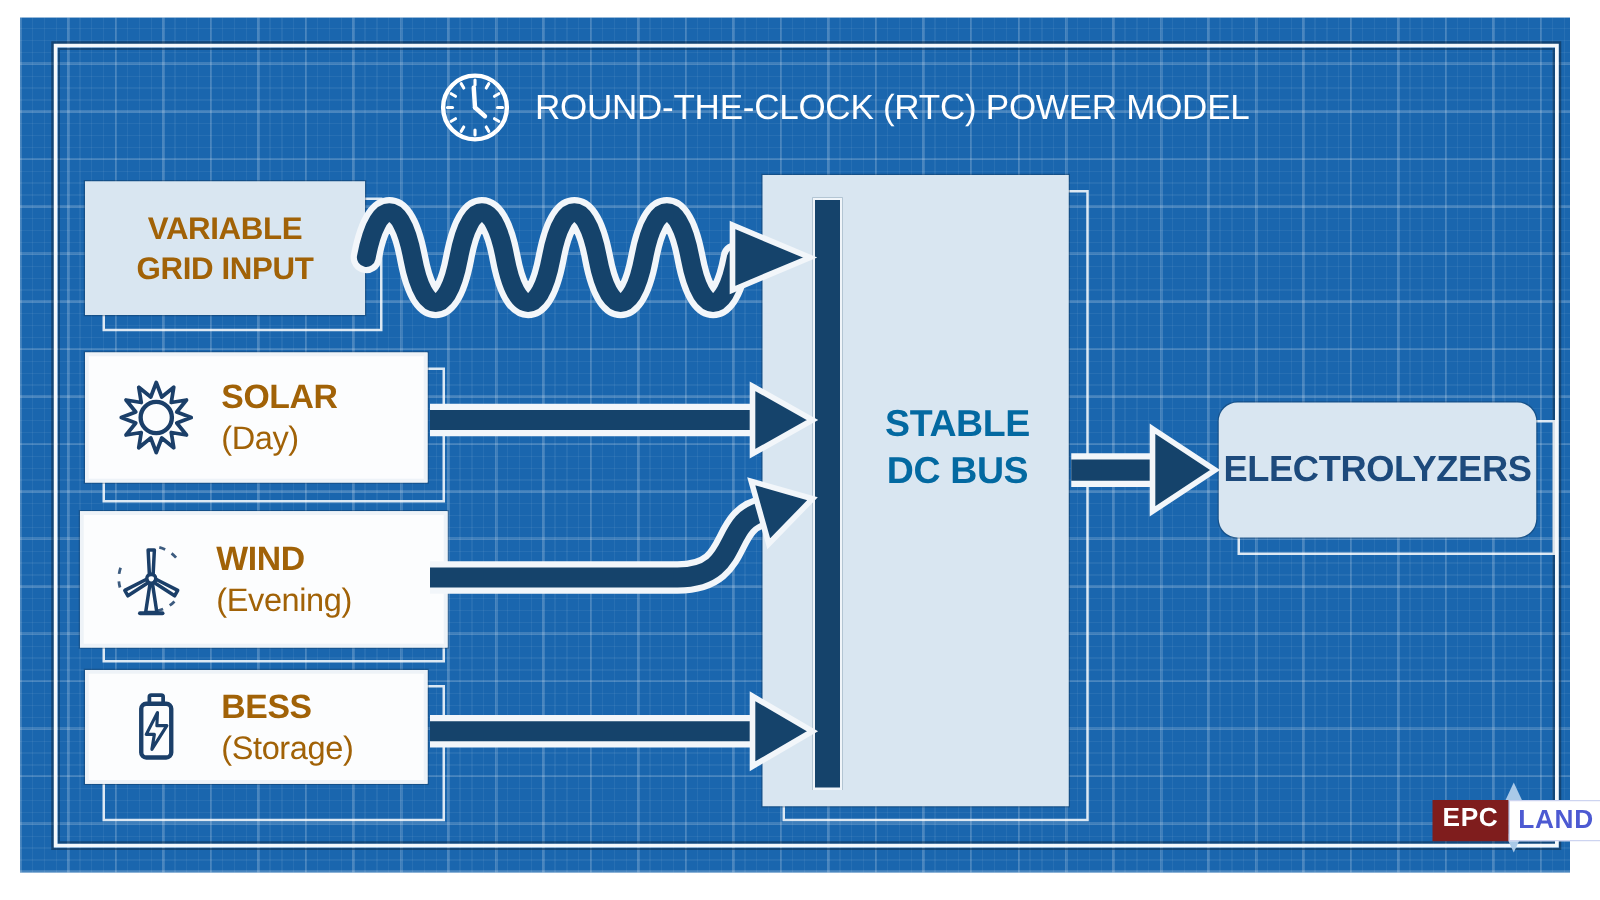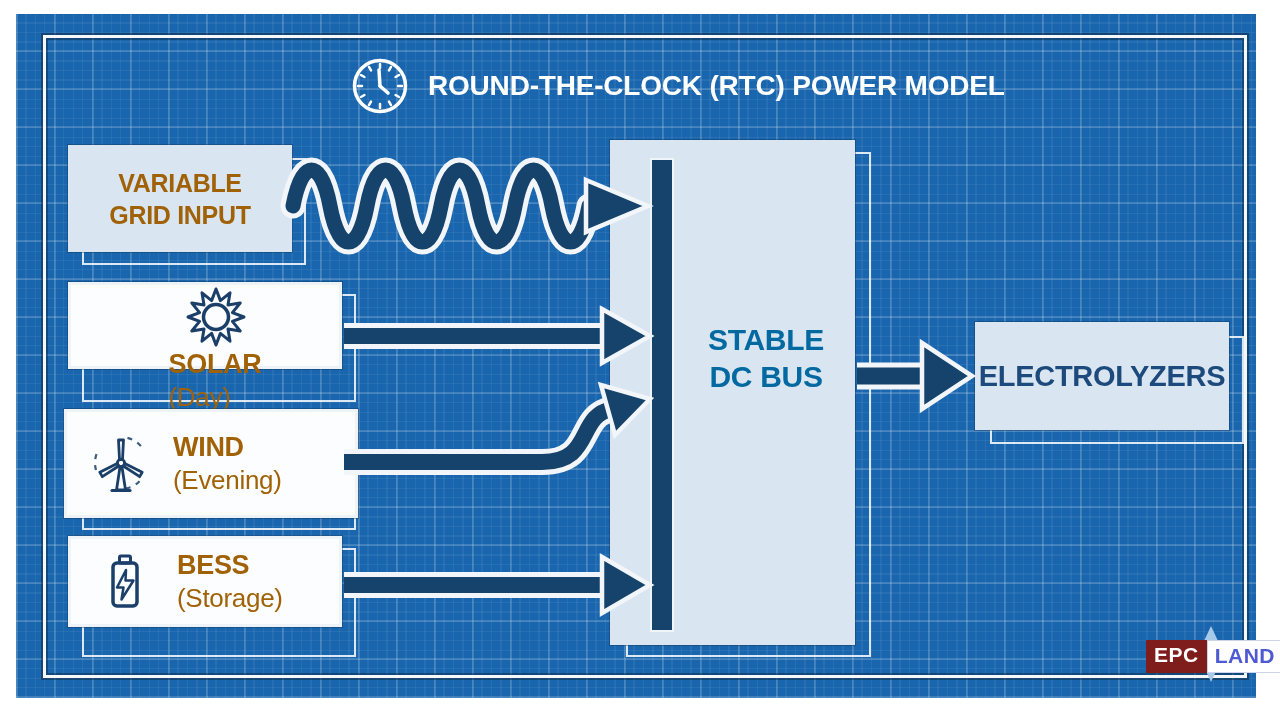--- a/index.html
+++ b/index.html
@@ -41,21 +41,21 @@
 
   #bus-bar { position:absolute; left:650px; top:158px; width:24px; height:474px;
              background:#15436b; border:2px solid #f0f5fa; }
   #bus-label { position:absolute; left:676px; top:322px; width:180px; text-align:center;
                font-weight:bold; font-size:30px; line-height:1.22; letter-spacing:-.3px; color:#0369a1; }
   #electrolyzers-label { width:100%; text-align:center; font-weight:bold; font-size:29px;
                letter-spacing:-.3px; color:#1d4a7c; }
 
   
   #title-bar { position:absolute; left:350px; top:56px; height:60px; display:flex; align-items:center; }
-  #title-text { color:#ffffff; font-weight:bold; font-size:28px; letter-spacing:-.2px; margin-left:18px; }
+  #title-text { color:#ffffff; font-weight:normal; font-size:28px; letter-spacing:-.2px; margin-left:18px; }
 
   
   #arrows { position:absolute; left:0; top:0; width:1280px; height:720px; pointer-events:none; }
 
   
   #logo { position:absolute; left:1146px; top:640px; display:flex; align-items:stretch; }
   #logo-epc { background:#7f1d1d; color:#fff; font-weight:bold; font-size:21px;
               padding:3px 8px 4px 8px; letter-spacing:.5px; }
   #logo-land { background:#fff; color:#4d5ad2; font-weight:bold; font-size:21px;
                padding:3px 7px 4px 7px; letter-spacing:.5px; border:1px solid #cdd4f0; }
@@ -100,21 +100,21 @@
   <div class="ghost-outline" style="left:626px; top:152px; width:245px; height:505px;"></div>
   <div class="ghost-outline" style="left:990px; top:336px; width:254px; height:108px;"></div>
 
   <div class="node fill-light center-text" style="left:68px; top:145px; width:224px; height:107px;">
     <div class="grid-label navy">
       <div>VARIABLE</div>
       <div>GRID INPUT</div>
     </div>
   </div>
 
-  <div class="node fill-white" style="left:68px; top:282px; width:274px; height:87px;flex-direction:column;">
+  <div class="node fill-white" style="left:68px; top:282px; width:274px; height:104px;">
     <svg class="src-icon" viewBox="0 0 64 64">
       <path fill="none" stroke="#1b3f69" stroke-width="3" stroke-linejoin="round" d="M32 4 L36.4 15.6 L46 7.8 L44 20 L56.2 18 L48.4 27.6 L60 32 L48.4 36.4 L56.2 46 L44 44 L46 56.2 L36.4 48.4 L32 60 L27.6 48.4 L18 56.2 L20 44 L7.8 46 L15.6 36.4 L4 32 L15.6 27.6 L7.8 18 L20 20 L18 7.8 L27.6 15.6 Z"></path>
       <circle cx="32" cy="32" r="12.5" fill="none" stroke="#1b3f69" stroke-width="3.5"></circle>
     </svg>
     <div class="src-text navy">
       <div class="src-name">SOLAR</div>
       <div class="src-qual">(Day)</div>
     </div>
   </div>
 
@@ -152,21 +152,21 @@
     </div>
   </div>
 
   <div class="node fill-light" style="left:610px; top:140px; width:245px; height:505px;"></div>
   <div id="bus-bar"></div>
   <div id="bus-label">
     <div>STABLE</div>
     <div>DC BUS</div>
   </div>
 
-  <div class="node fill-light" style="left:975px; top:322px; width:254px; height:108px;">
+  <div class="node fill-light" style="left:975px; top:322px; width:254px; height:108px;border-radius:15px;">
     <div id="electrolyzers-label">ELECTROLYZERS</div>
   </div>
 
   <svg id="arrows" viewBox="0 0 1280 720">
 
     <g>
       <path d="M293 206 c9 -48,28 -48,37 0 c9 48,28 48,37 0 c9 -48,28 -48,37 0 c9 48,28 48,37 0 c9 -48,28 -48,37 0 c9 48,28 48,37 0 c9 -48,28 -48,37 0 c9 48,28 48,37 0" fill="none" stroke="#f2f6fa" stroke-width="25" stroke-linecap="round"></path>
       <path d="M293 206 c9 -48,28 -48,37 0 c9 48,28 48,37 0 c9 -48,28 -48,37 0 c9 48,28 48,37 0 c9 -48,28 -48,37 0 c9 48,28 48,37 0 c9 -48,28 -48,37 0 c9 48,28 48,37 0" fill="none" stroke="#15436b" stroke-width="15" stroke-linecap="round"></path>
       <polygon points="586,180 648,206 586,232" fill="#15436b" stroke="#f2f6fa" stroke-width="4.5"></polygon>
     </g>

